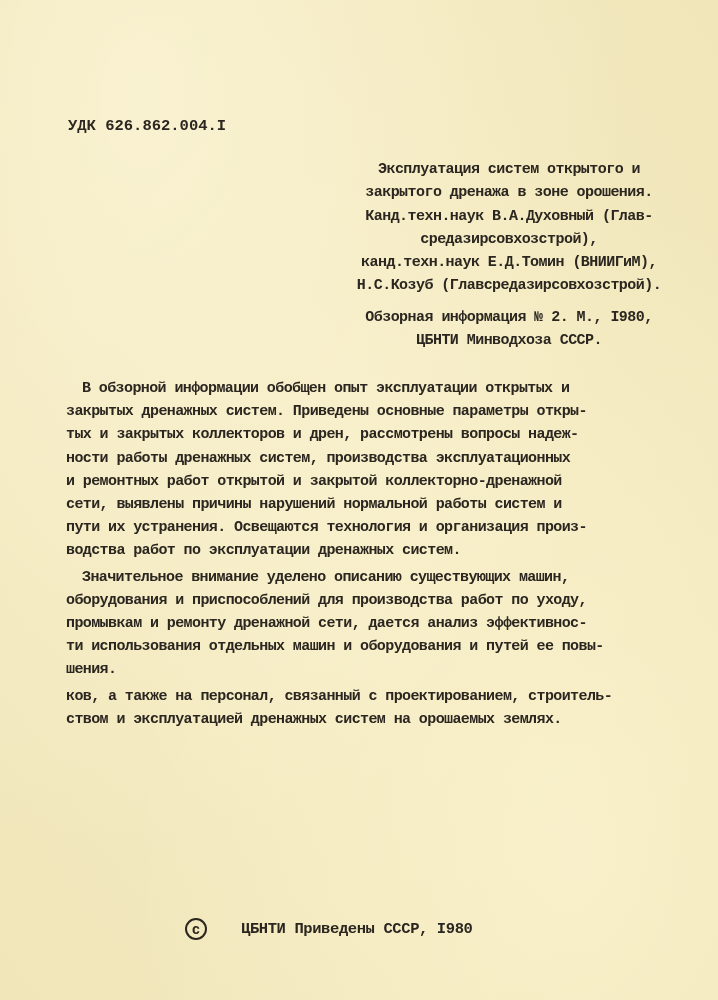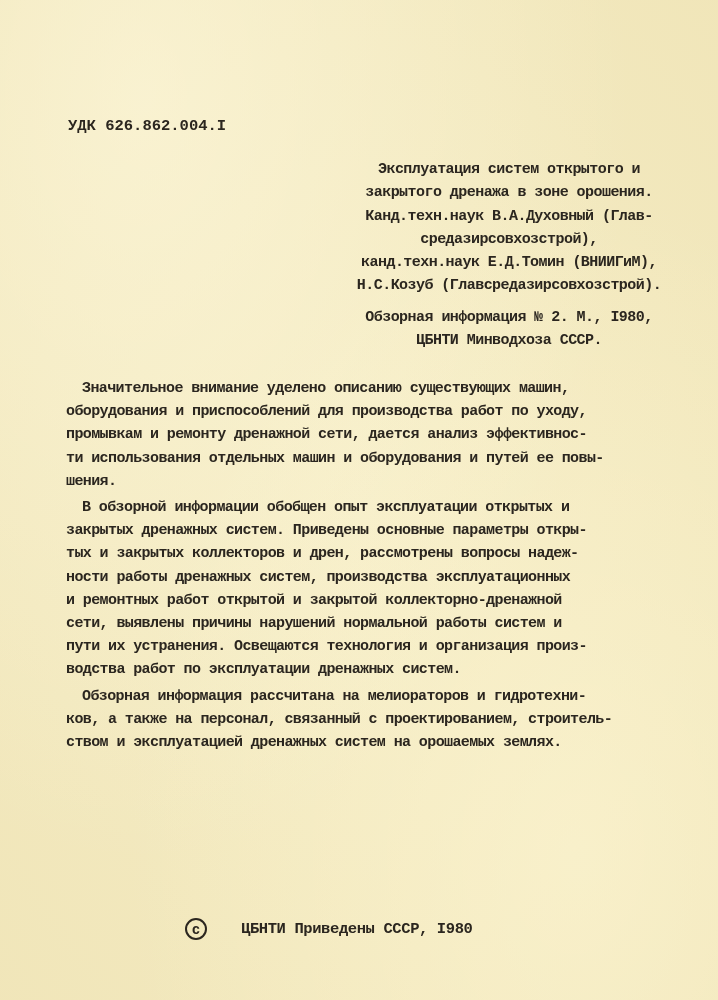--- a/index.html
+++ b/index.html
@@ -119,38 +119,37 @@
     <span class="line">средазирсовхозстрой),</span>
     <span class="line">канд.техн.наук Е.Д.Томин (ВНИИГиМ),</span>
     <span class="line">Н.С.Козуб (Главсредазирсовхозстрой).</span>
     <div class="gap"></div>
     <span class="line">Обзорная информация № 2. М., I980,</span>
     <span class="line">ЦБНТИ Минводхоза СССР.</span>
   </div>
 
   <div class="abstract">
     <div class="para">
-      <span class="line first">Значительное внимание уделено описанию существующих машин,</span>
-      <span class="line">оборудования и приспособлений для производства работ по уходу,</span>
-      <span class="line">промывкам и ремонту дренажной сети, дается анализ эффективнос-</span>
-      <span class="line">ти использования отдельных машин и оборудования и путей ее повы-</span>
-      <span class="line">шения.</span>
-    </div>
-    <div class="para">
       <span class="line first">В обзорной информации обобщен опыт эксплуатации открытых и</span>
       <span class="line">закрытых дренажных систем. Приведены основные параметры откры-</span>
       <span class="line">тых и закрытых коллекторов и дрен, рассмотрены вопросы надеж-</span>
       <span class="line">ности работы дренажных систем, производства эксплуатационных</span>
       <span class="line">и ремонтных работ открытой и закрытой коллекторно-дренажной</span>
       <span class="line">сети, выявлены причины нарушений нормальной работы систем и</span>
       <span class="line">пути их устранения. Освещаются технология и организация произ-</span>
       <span class="line">водства работ по эксплуатации дренажных систем.</span>
     </div>
     <div class="para">
-      <span class="line first">Обзорная информация рассчитана на мелиораторов и гидротехни-</span>
+      <span class="line first">Значительное внимание уделено описанию существующих машин,</span>
+      <span class="line">оборудования и приспособлений для производства работ по уходу,</span>
+      <span class="line">промывкам и ремонту дренажной сети, дается анализ эффективнос-</span>
+      <span class="line">ти использования отдельных машин и оборудования и путей ее повы-</span>
+      <span class="line">шения.</span>
+    </div>
+    <div class="para">
       <span class="line">ков, а также на персонал, связанный с проектированием, строитель-</span>
       <span class="line">ством и эксплуатацией дренажных систем на орошаемых землях.</span>
     </div>
   </div>
 
   <div class="footer">
     <span class="copyright-icon">c</span>
     <span class="footer-text">ЦБНТИ Приведены СССР, I980</span>
   </div>
 

